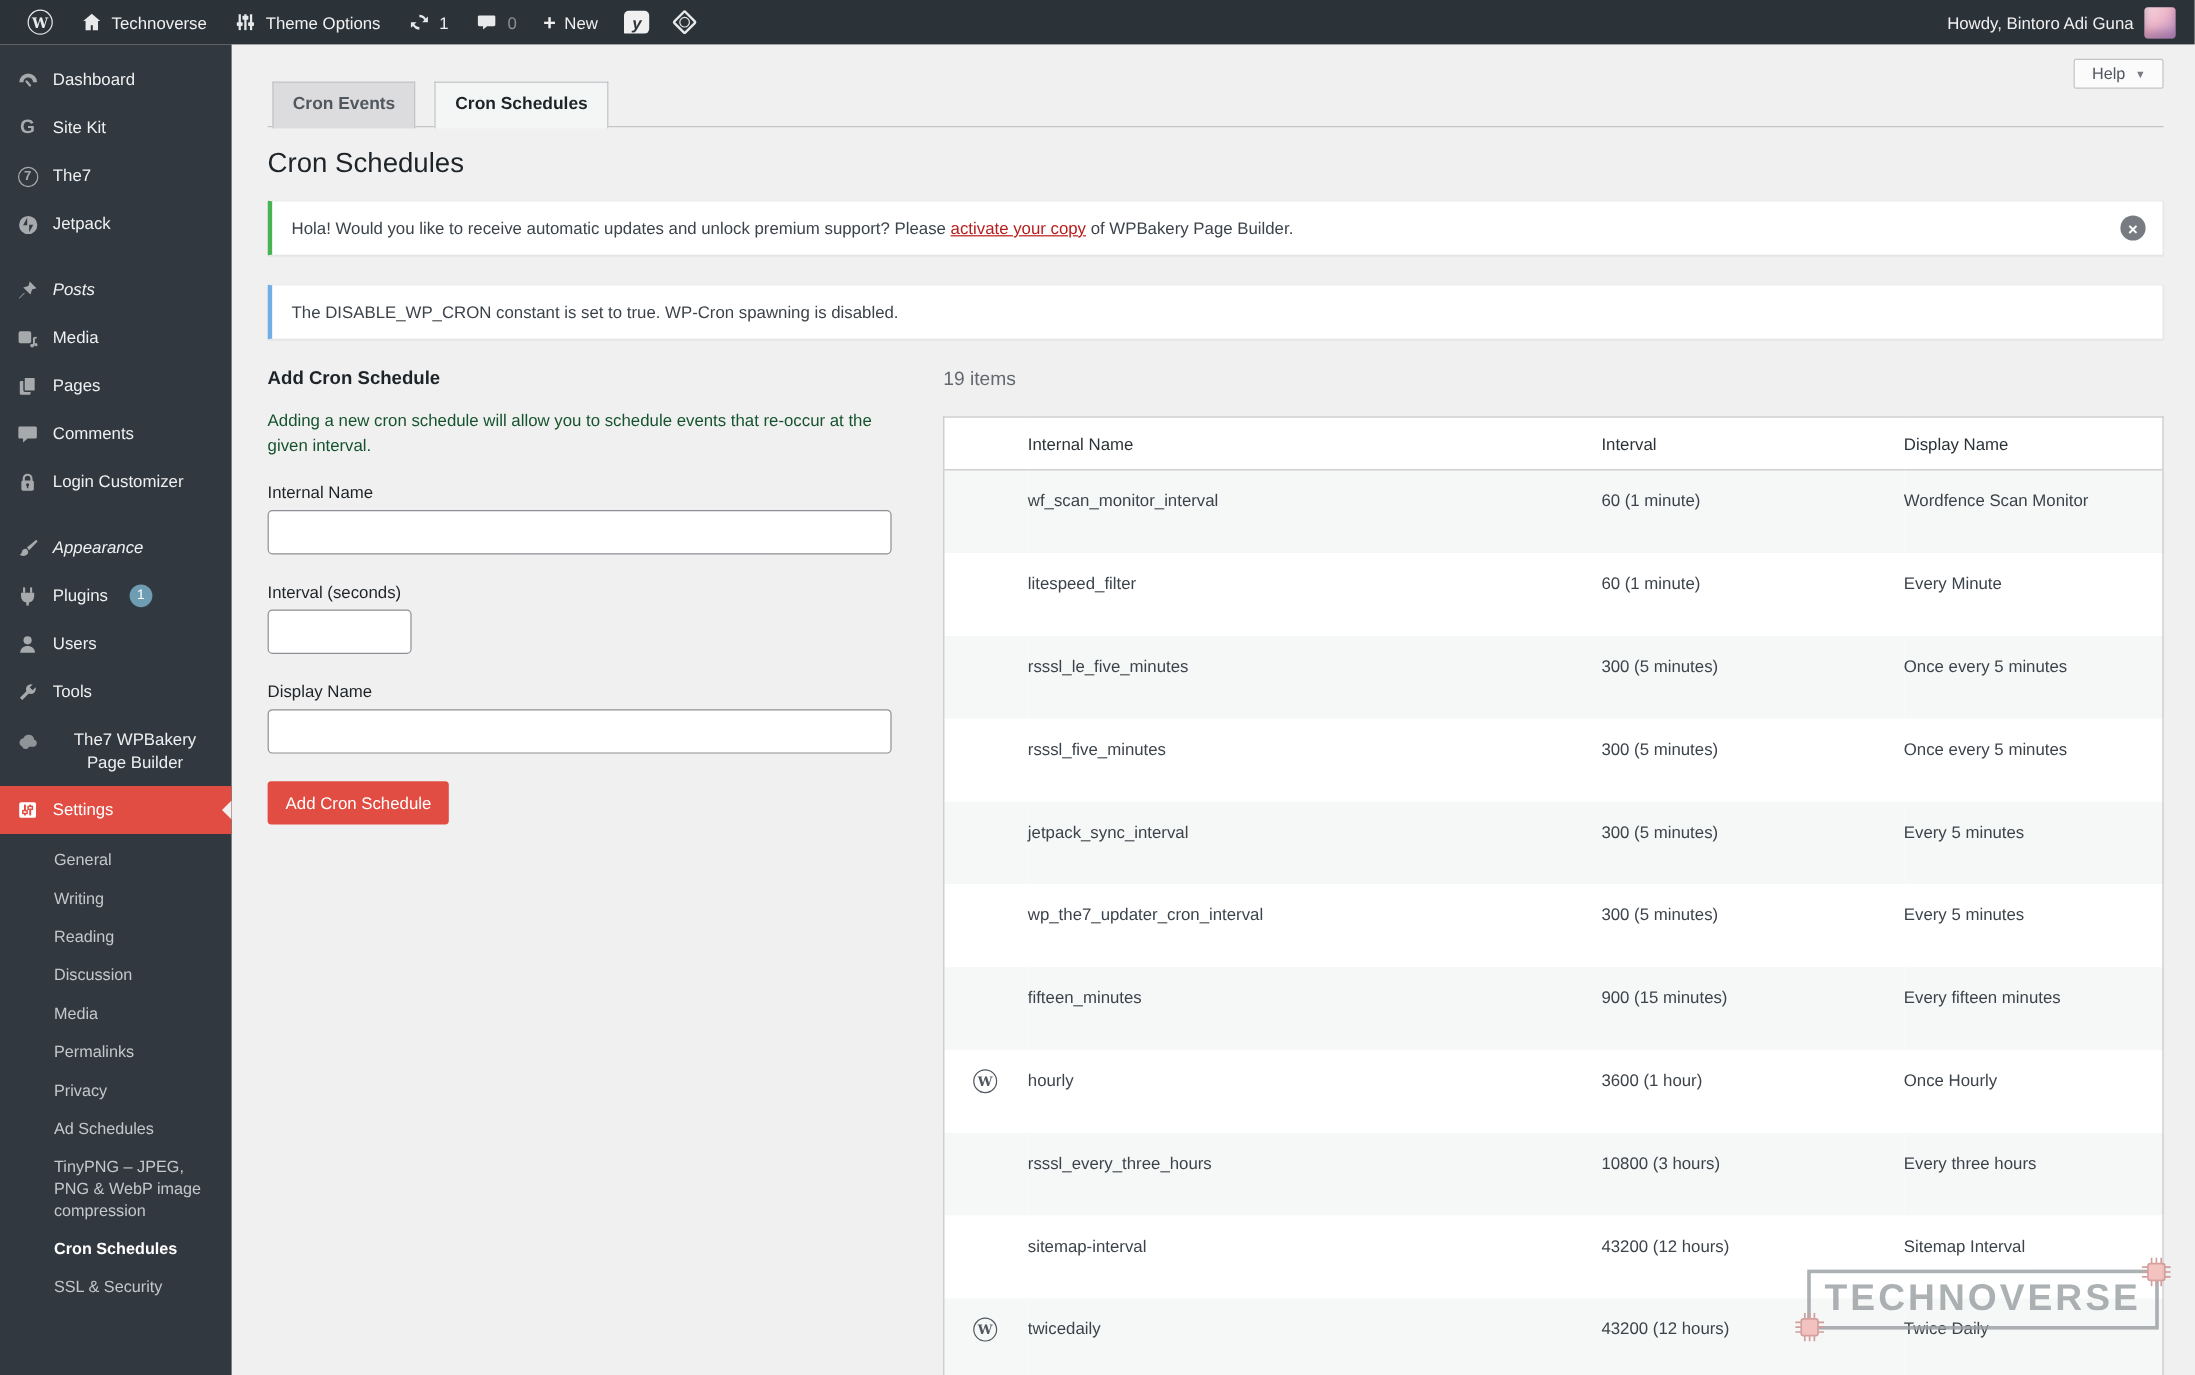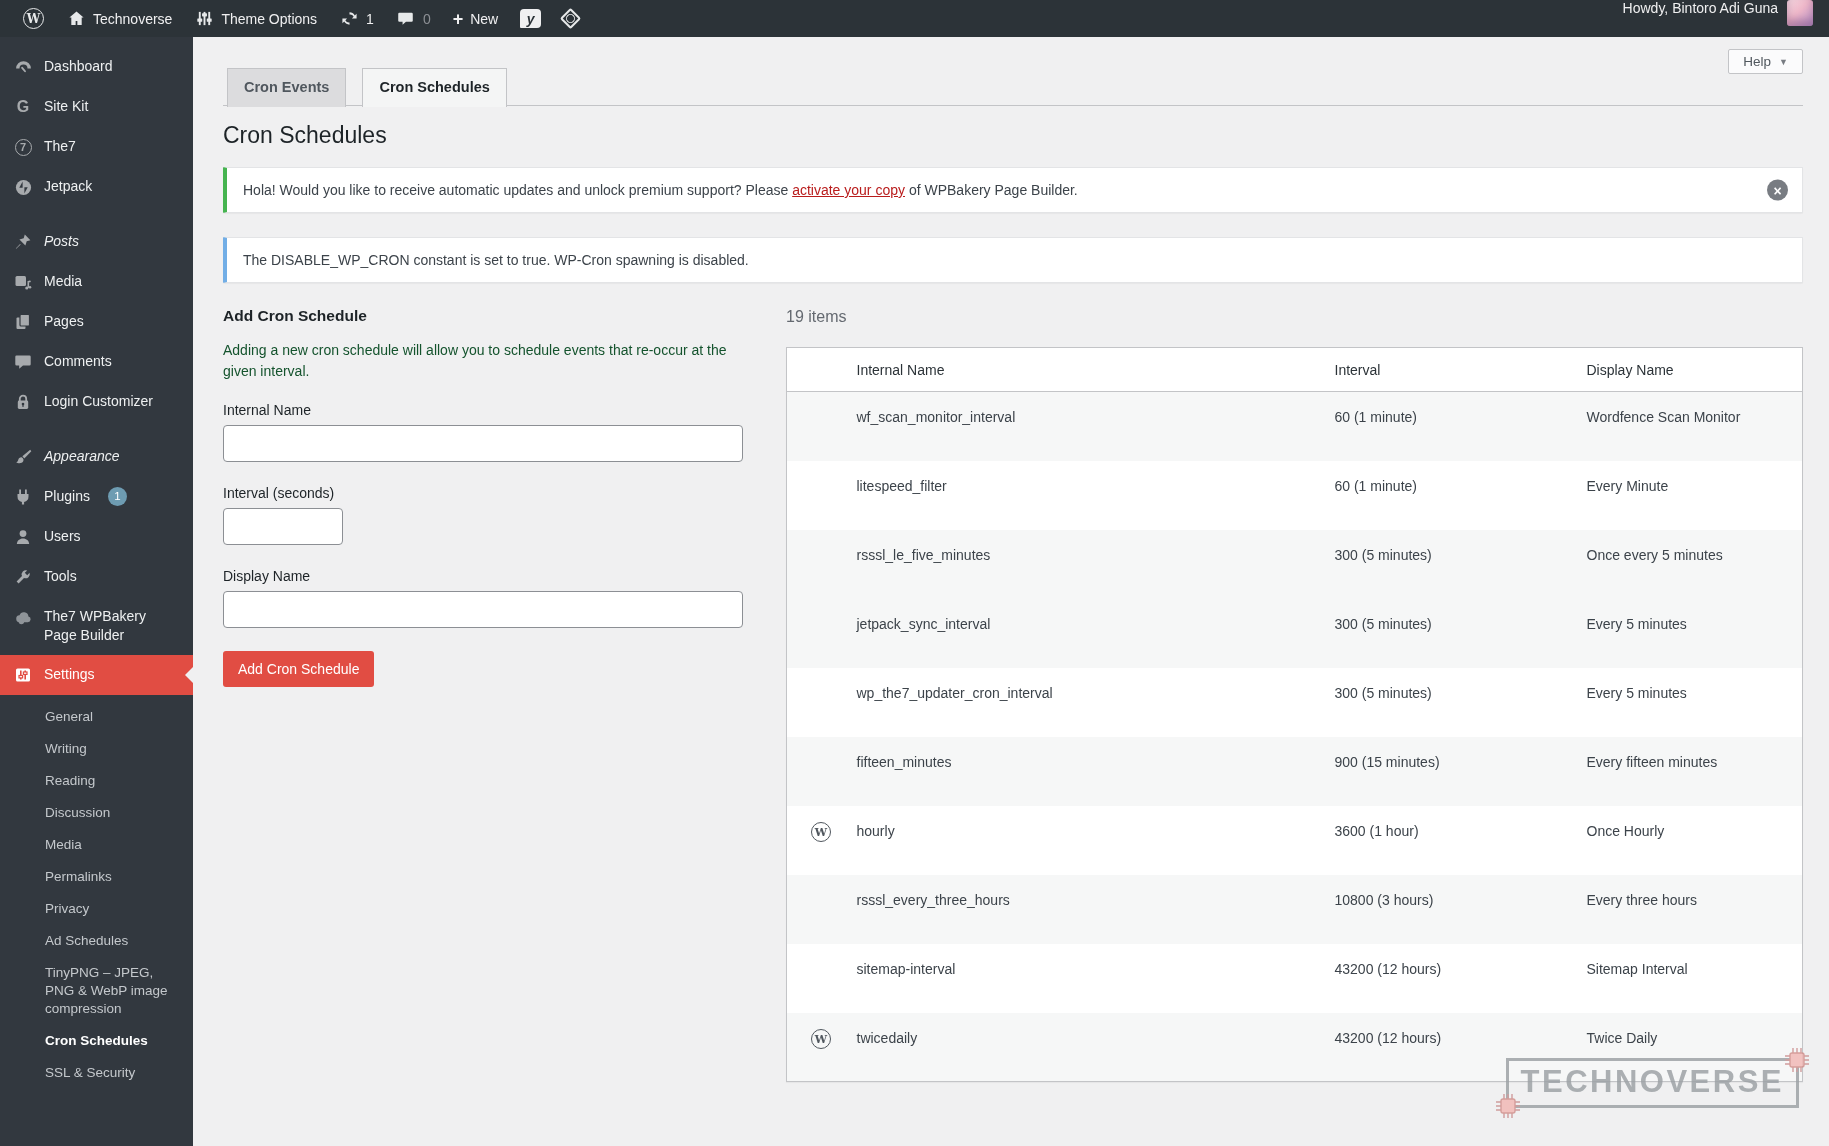--- a/index.html
+++ b/index.html
@@ -17,21 +17,21 @@
   }
   .ab-item { display:flex; align-items:center; gap:7px; padding:0 9px; height:37px; cursor:pointer; }
   .ab-item .num { color:#f0f0f1; }
   .ab-item .num.muted { color:#8c8f94; }
   .wp-circle {
     width:21px; height:21px; border:1.6px solid #e7e9ea; border-radius:50%;
     display:inline-flex; align-items:center; justify-content:center;
     font-family:"DejaVu Serif", serif; font-size:12px; font-weight:bold; color:#e7e9ea;
   }
   .ab-spacer { flex:1; }
-  .howdy { display:flex; align-items:flex-start; gap:9px; padding-right:2px; }
+  .howdy { display:flex; align-items:center; gap:9px; padding-right:2px; }
   .avatar {
     width:26px; height:26px; border-radius:3px;
     background:linear-gradient(135deg,#f6d9e0 0%,#eeb7c9 45%,#b793c9 100%);
     box-shadow:inset 0 -6px 8px rgba(120,70,120,.45);
   }
   .ab-ico { display:inline-flex; align-items:center; justify-content:center; width:20px; height:20px; }
   .ab-ico svg { display:block; }
   .yoast-ico {
     width:21px; height:19px; background:#f0f0f1; border-radius:4px 4px 4px 1px;
     color:#2c3338; font-weight:bold; font-size:14px; font-style:italic;
@@ -42,21 +42,21 @@
   .diamond-ico::after { content:''; width:7px; height:7px; border:1.5px solid #e7e9ea; border-radius:50%; }
   .plus-glyph { font-size:18px; font-weight:bold; line-height:1; }
 
   
   .frame { display:flex; height:1109px; }
 
   
   .sidebar { width:193px; background:#32383f; flex:none; padding-top:10px; overflow:hidden; }
   .mi {
     display:flex; align-items:flex-start; gap:11px; padding:10px 12px 10px 13px;
-    color:#eef0f1; font-size:14px; line-height:19px; cursor:pointer; position:relative;
+    color:#eef0f1; font-size:14px; line-height:19px; cursor:pointer; position:relative;text-align:center;
   }
   .mi .ico { width:20px; height:20px; flex:none; display:inline-flex; align-items:center; justify-content:center; color:#a7aaad; }
   .mi .ico svg { display:block; }
   .gap { margin-top:15px;font-style:italic; }
   .badge {
     background:#6e9cb2; color:#fff; border-radius:50%; width:19px; height:19px;
     display:inline-flex; align-items:center; justify-content:center; font-size:11.5px; margin-left:7px; flex:none;
   }
   .mi.current { background:#e14d43; color:#fff; }
   .mi.current .ico { color:#fff; }
@@ -447,20 +447,26 @@
             </tr>
             <tr class="even">
               <td class="c-icon"></td>
               <td>litespeed_filter</td>
               <td>60 (1 minute)</td>
               <td>Every Minute</td>
             </tr>
             <tr class="odd">
               <td class="c-icon"></td>
               <td>rsssl_le_five_minutes</td>
+              <td>300 (5 minutes)</td>
+              <td>Once every 5 minutes</td>
+            </tr>
+            <tr class="even">
+              <td class="c-icon"></td>
+              <td>rsssl_five_minutes</td>
               <td>300 (5 minutes)</td>
               <td>Once every 5 minutes</td>
             </tr>
             <tr class="odd">
               <td class="c-icon"></td>
               <td>jetpack_sync_interval</td>
               <td>300 (5 minutes)</td>
               <td>Every 5 minutes</td>
             </tr>
             <tr class="even">

